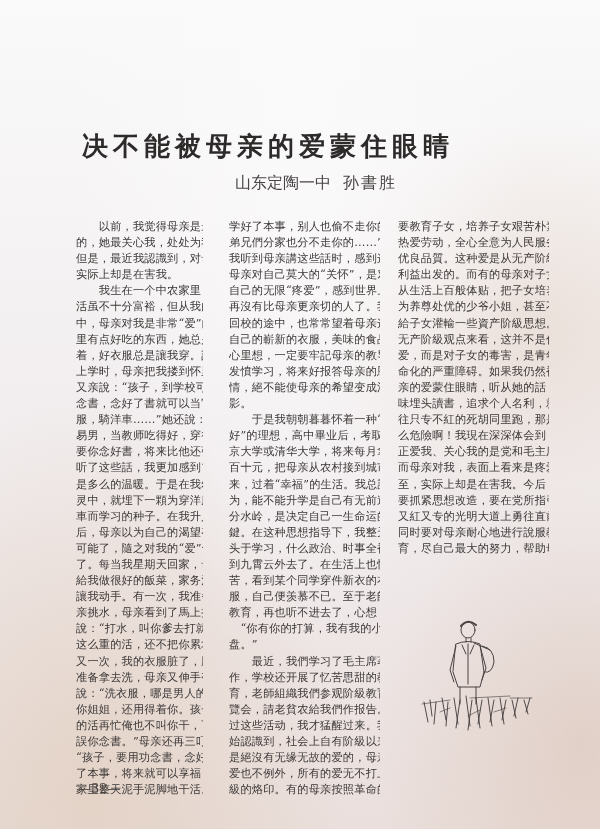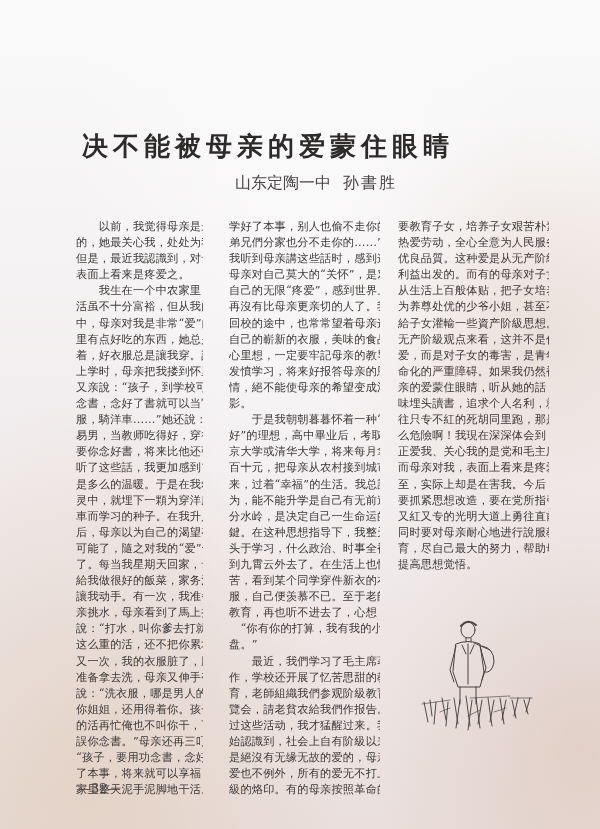--- a/index.html
+++ b/index.html
@@ -49,21 +49,21 @@
   <h1 class="title">决不能被母亲的爱蒙住眼睛</h1>
 
   <div class="byline">
     <span>山东定陶一中</span><span class="author">孙書胜</span>
   </div>
 
   <div class="col" id="col1">
       <span class="line">　　以前，我觉得母亲是最爱我</span>
       <span class="line">的，她最关心我，处处为我着想，</span>
       <span class="line">但是，最近我認識到，对母亲的爱</span>
-      <span class="line">表面上看来是疼爱之。</span>
+      <span class="line">实际上却是在害我。</span>
       <span class="line">　　我生在一个中农家里，过去生</span>
       <span class="line">活虽不十分富裕，但从我的記忆</span>
       <span class="line">中，母亲对我是非常“爱”的。家</span>
       <span class="line">里有点好吃的东西，她总是給我留</span>
       <span class="line">着，好衣服总是讓我穿。記得我刚</span>
       <span class="line">上学时，母亲把我搂到怀里，亲了</span>
       <span class="line">又亲說：“孩子，到学校可要好好</span>
       <span class="line">念書，念好了書就可以当官，穿洋</span>
       <span class="line">服，騎洋車……”她还說：“你看</span>
       <span class="line">易男，当教师吃得好，穿得好，只</span>
@@ -143,21 +143,20 @@
       <span class="line">味埋头讀書，追求个人名利，就是</span>
       <span class="line">往只专不紅的死胡同里跑，那是多</span>
       <span class="line">么危險啊！我現在深深体会到，真</span>
       <span class="line">正爱我、关心我的是党和毛主席，</span>
       <span class="line">而母亲对我，表面上看来是疼爱之</span>
       <span class="line">至，实际上却是在害我。今后，我</span>
       <span class="line">要抓紧思想改造，要在党所指引的</span>
       <span class="line">又紅又专的光明大道上勇往直前，</span>
       <span class="line">同时要对母亲耐心地进行說服教</span>
       <span class="line">育，尽自己最大的努力，帮助母亲</span>
-      <span class="line">提高思想觉悟。</span>
     </div>
 
   <div class="illustration">
     <svg width="140" height="130" viewBox="0 0 140 130">
       <g fill="none" stroke="#4a4444" stroke-width="1" stroke-linecap="round">
 
         <ellipse cx="58" cy="18" rx="7" ry="8"></ellipse>
         <path d="M51 14 Q58 6 66 13" stroke-width="2"></path>
 
         <path d="M56 26 L56 30 M61 26 L61 30"></path>

